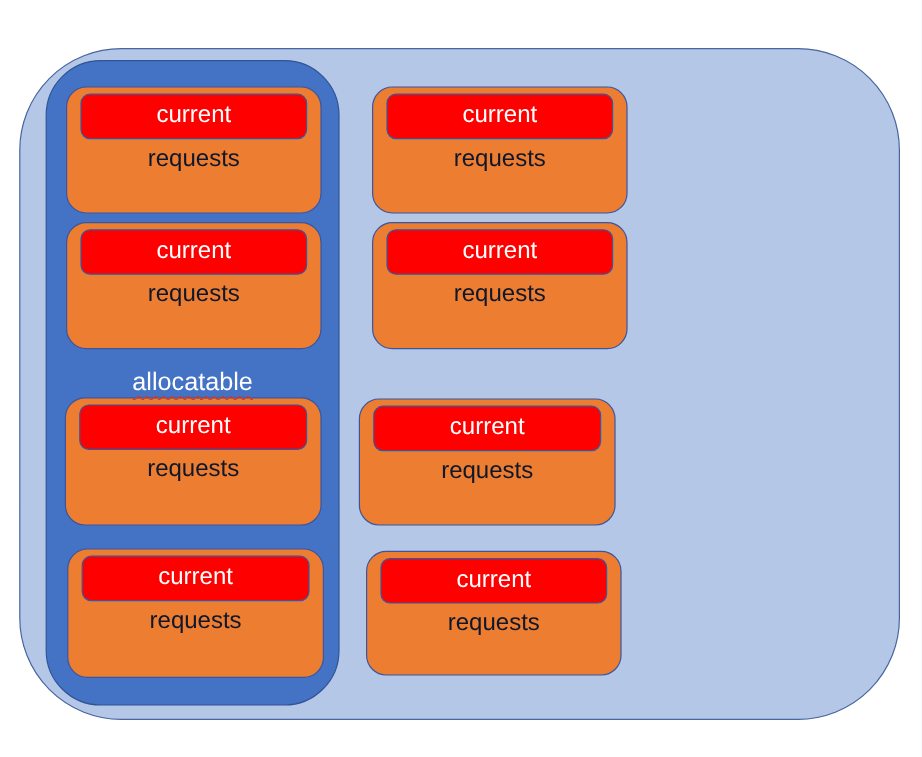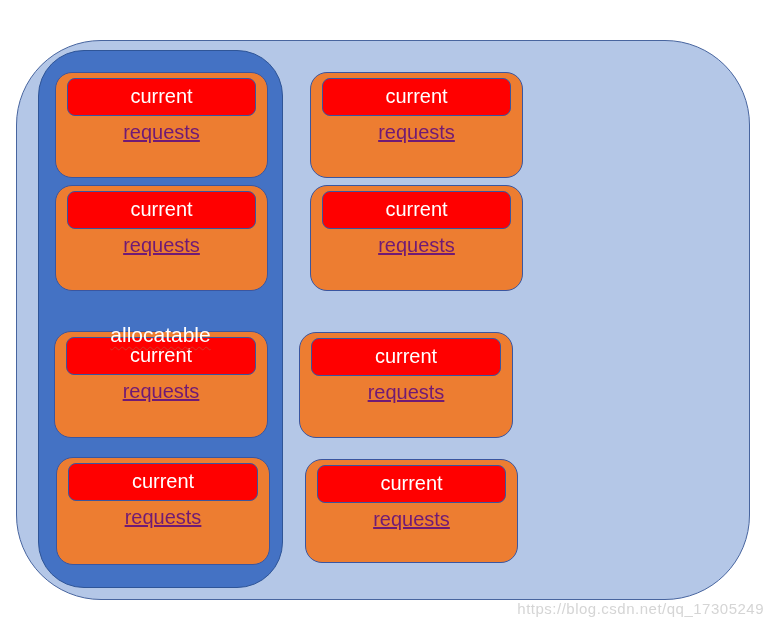--- a/index.html
+++ b/index.html
@@ -60,25 +60,24 @@
     color: #ffffff;
     font-size: 20px;
     line-height: 34px;
     text-align: center;
   }
   .pod .pod-bottom {
     position: absolute;
     left: 0;
     right: 0;
     top: 46px;
-    color: #701a75;
+    color: #0f172a;
     font-size: 20px;
     line-height: 26px;
     text-align: center;
-    text-decoration: underline;
   }
   
   .lp1 { left: 55px;  top: 72px;  width: 213px; height: 106px; }
   .lp2 { left: 55px;  top: 185px; width: 213px; height: 106px; }
   .lp3 { left: 54px;  top: 331px; width: 214px; height: 107px; }
   .lp4 { left: 56px;  top: 457px; width: 214px; height: 108px; }
   
   .rp1 { left: 310px; top: 72px;  width: 213px; height: 106px; }
   .rp2 { left: 310px; top: 185px; width: 213px; height: 106px; }
   .rp3 { left: 299px; top: 332px; width: 214px; height: 106px; }
@@ -94,21 +93,20 @@
     text-decoration-style: wavy;
     text-decoration-thickness: 1px;
     text-underline-offset: 4px;
   }
   .label-alloc {
     left: 38px;
     top: 306px;
     width: 245px;
     text-align: center;
     text-decoration-color: #d03a2b;
-    margin-top: 16px;
   }
   .label-fake {
     left: 302px;
     top: 306px;
     text-decoration-color: #e09a96;
   }
   
   .watermark {
     position: absolute;
     right: 4px;
@@ -156,15 +154,14 @@
     <div class="pod-top">current</div>
     <div class="pod-bottom">requests</div>
   </div>
   <div class="pod rp4">
     <div class="pod-top">current</div>
     <div class="pod-bottom">requests</div>
   </div>
 
   <div class="section-label label-alloc">allocatable</div>
 
-  <div class="watermark">https://blog.csdn.net/qq_17305249</div>
 
 </div>
 
 </body></html>

